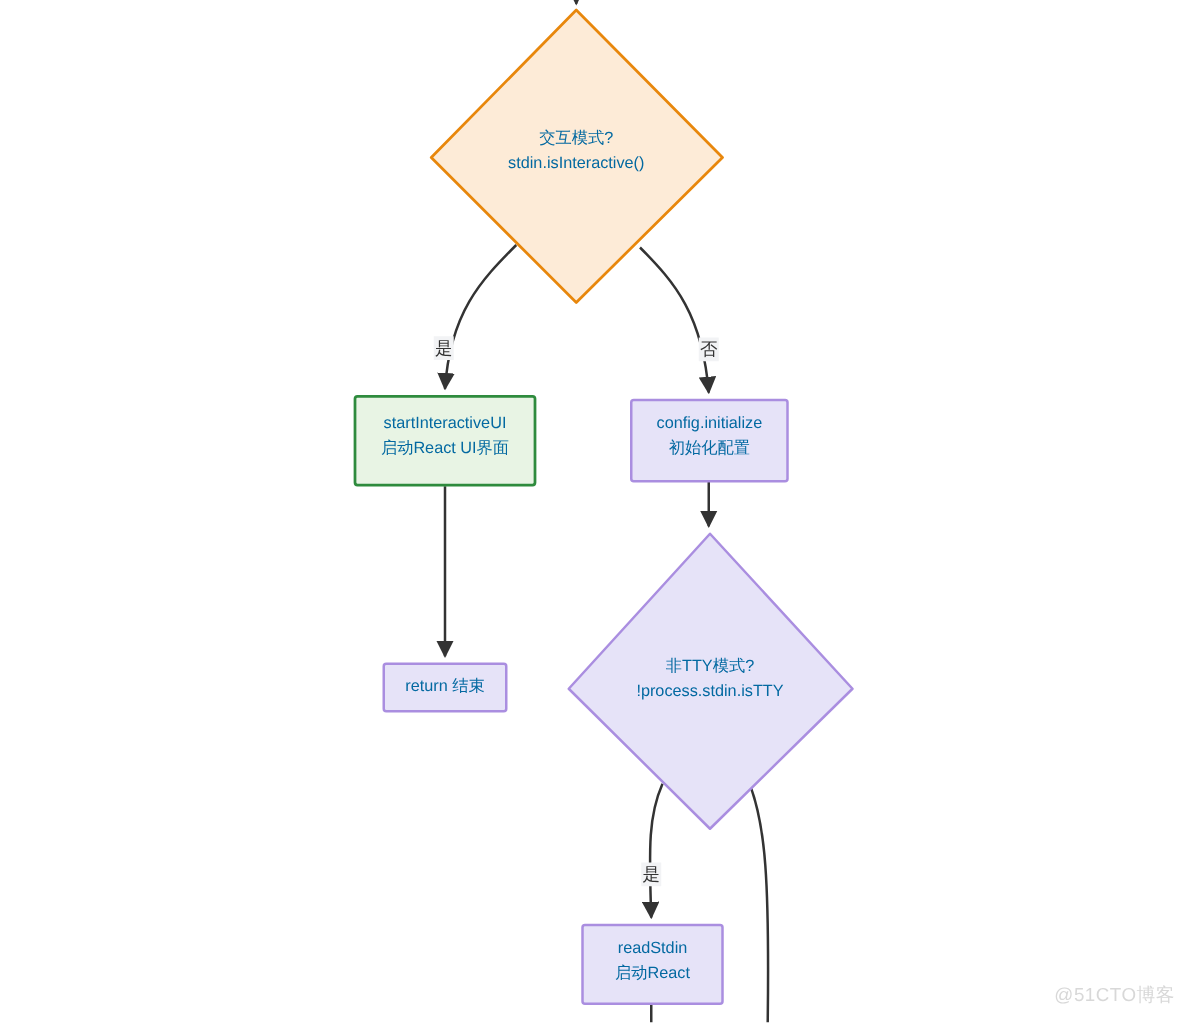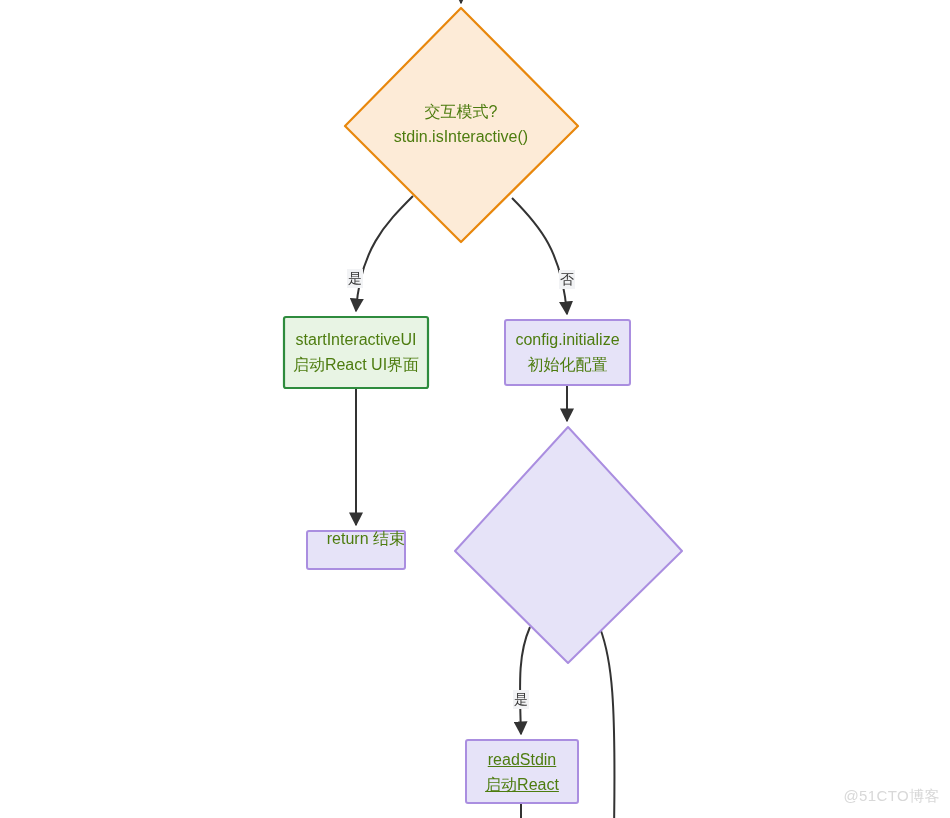--- a/index.html
+++ b/index.html
@@ -21,22 +21,22 @@
   svg#flow {
     position: absolute;
     left: 0;
     top: 0;
     width: 950px;
     height: 818px;
   }
   .node-label {
     position: absolute;
     text-align: center;
-    color: #4d7c0f;
-    font-size: 16px;
+    color: #0369a1;
+    font-size: 13px;
     line-height: 1.55;
     pointer-events: none;
     white-space: nowrap;
   }
   .node-label .line1 { display: block; }
   .node-label .line2 { display: block; }
   .edge-label {
     position: absolute;
     font-size: 14px;
     color: #333333;
@@ -151,26 +151,30 @@
   <div class="node-label" style="left:485px; top:328px; width:165px;">
     <span class="line1">config.initialize</span>
     <span class="line2">初始化配置</span>
   </div>
 
   <div class="node-label" style="left:284px; top:328px; width:144px;">
     <span class="line1">startInteractiveUI</span>
     <span class="line2">启动React UI界面</span>
   </div>
 
-  <div class="node-label" style="left:307px; top:527px; width:98px;text-align:right;">
+  <div class="node-label" style="left:307px; top:539px; width:98px;">
     <span class="line1">return 结束</span>
   </div>
 
+  <div class="node-label" style="left:418px; top:523px; width:300px;">
+    <span class="line1">非TTY模式?</span>
+    <span class="line2">!process.stdin.isTTY</span>
+  </div>
 
-  <div class="node-label" style="left:462px; top:748px; width:120px;text-decoration:underline;">
+  <div class="node-label" style="left:462px; top:748px; width:120px;">
     <span class="line1">readStdin</span>
     <span class="line2">启动React</span>
   </div>
 
   <div class="edge-label" style="left:347px; top:269px;">是</div>
 
   <div class="edge-label" style="left:559px; top:270px;">否</div>
 
   <div class="edge-label" style="left:513px; top:690px;">是</div>
 

